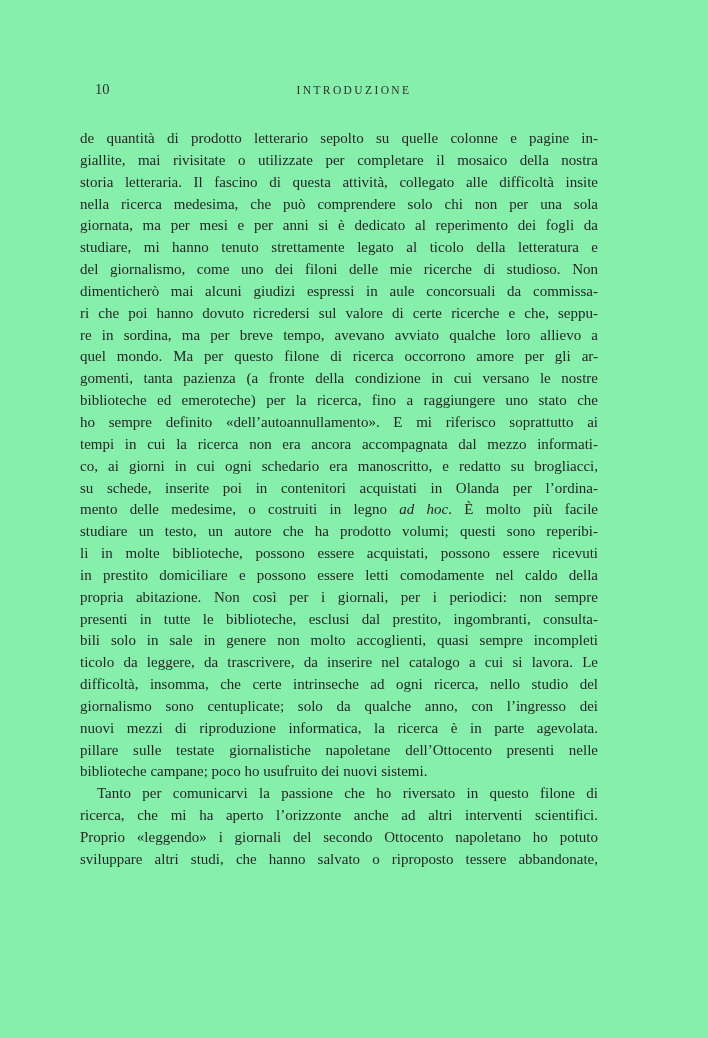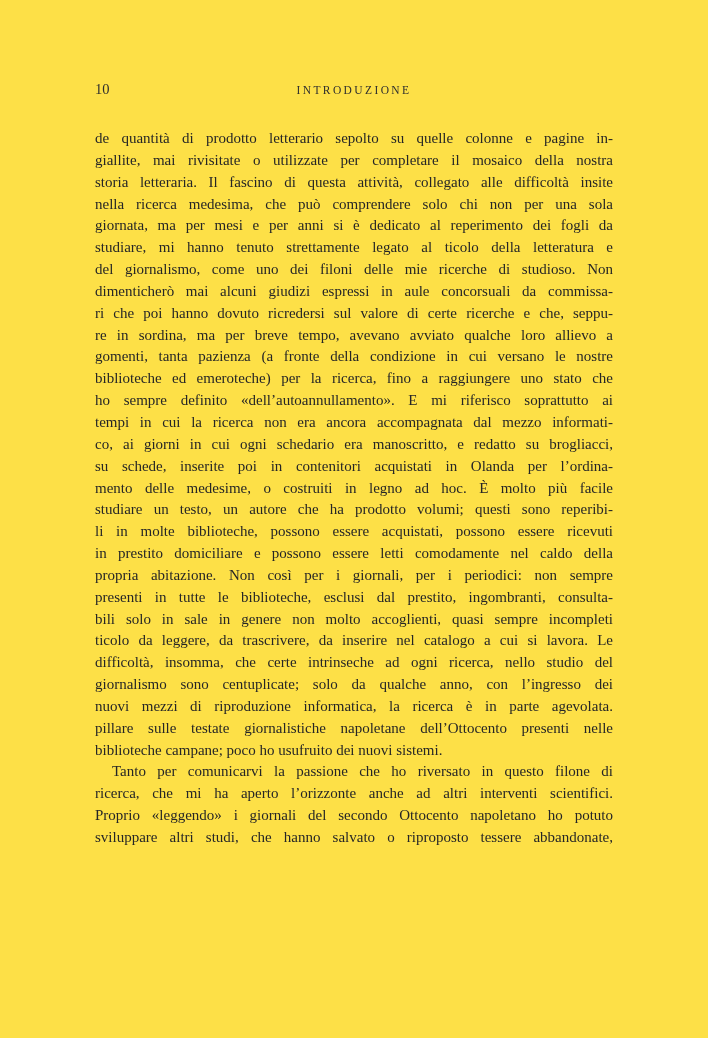--- a/index.html
+++ b/index.html
@@ -10,21 +10,21 @@
   body {
     width: 708px;
     height: 1038px;
     position: relative;
     overflow: hidden;
     font-family: "Liberation Serif", serif;
   }
   .page {
     position: absolute;
     inset: 0;
-    background: #fde047;
+    background: #86efac;
   }
   .page-header {
     position: absolute;
     left: 95px;
     top: 81px;
     width: 518px;
     height: 16px;
   }
   .page-number {
     position: absolute;
@@ -38,40 +38,41 @@
     left: 0;
     top: 3px;
     width: 100%;
     text-align: center;
     font-size: 11.5px;
     letter-spacing: 2.4px;
     color: #2e2e2e;
   }
   .text-block {
     position: absolute;
-    left: 95px;
+    left: 80px;
     top: 128px;
     width: 518px;
     font-size: 15px;
     line-height: 21.85px;
     color: #262626;
   }
   .line {
     height: 21.85px;
     overflow: hidden;
     text-align: justify;
     text-align-last: justify;
   }
   .line.par-end {
     text-align-last: left;
   }
   .line.indent {
     text-indent: 17px;
   }
   .italic {
+    font-style: italic;
     margin-top: 17px;
   }
 </style>
 </head>
 <body>
 
 <div class="page">
 
   <div class="page-header">
     <div class="page-number">10</div>
@@ -82,20 +83,21 @@
     <div class="line">de quantità di prodotto letterario sepolto su quelle colonne e pagine in-</div>
     <div class="line">giallite, mai rivisitate o utilizzate per completare il mosaico della nostra</div>
     <div class="line">storia letteraria. Il fascino di questa attività, collegato alle difficoltà insite</div>
     <div class="line">nella ricerca medesima, che può comprendere solo chi non per una sola</div>
     <div class="line">giornata, ma per mesi e per anni si è dedicato al reperimento dei fogli da</div>
     <div class="line">studiare, mi hanno tenuto strettamente legato al ticolo della letteratura e</div>
     <div class="line">del giornalismo, come uno dei filoni delle mie ricerche di studioso. Non</div>
     <div class="line">dimenticherò mai alcuni giudizi espressi in aule concorsuali da commissa-</div>
     <div class="line">ri che poi hanno dovuto ricredersi sul valore di certe ricerche e che, seppu-</div>
     <div class="line">re in sordina, ma per breve tempo, avevano avviato qualche loro allievo a</div>
+    <div class="line">quel mondo. Ma per questo filone di ricerca occorrono amore per gli ar-</div>
     <div class="line">gomenti, tanta pazienza (a fronte della condizione in cui versano le nostre</div>
     <div class="line">biblioteche ed emeroteche) per la ricerca, fino a raggiungere uno stato che</div>
     <div class="line">ho sempre definito «dell’autoannullamento». E mi riferisco soprattutto ai</div>
     <div class="line">tempi in cui la ricerca non era ancora accompagnata dal mezzo informati-</div>
     <div class="line">co, ai giorni in cui ogni schedario era manoscritto, e redatto su brogliacci,</div>
     <div class="line">su schede, inserite poi in contenitori acquistati in Olanda per l’ordina-</div>
     <div class="line"><span>mento delle medesime, o costruiti in legno </span><span class="italic">ad hoc</span><span>. È molto più facile</span></div>
     <div class="line">studiare un testo, un autore che ha prodotto volumi; questi sono reperibi-</div>
     <div class="line">li in molte biblioteche, possono essere acquistati, possono essere ricevuti</div>
     <div class="line">in prestito domiciliare e possono essere letti comodamente nel caldo della</div>

